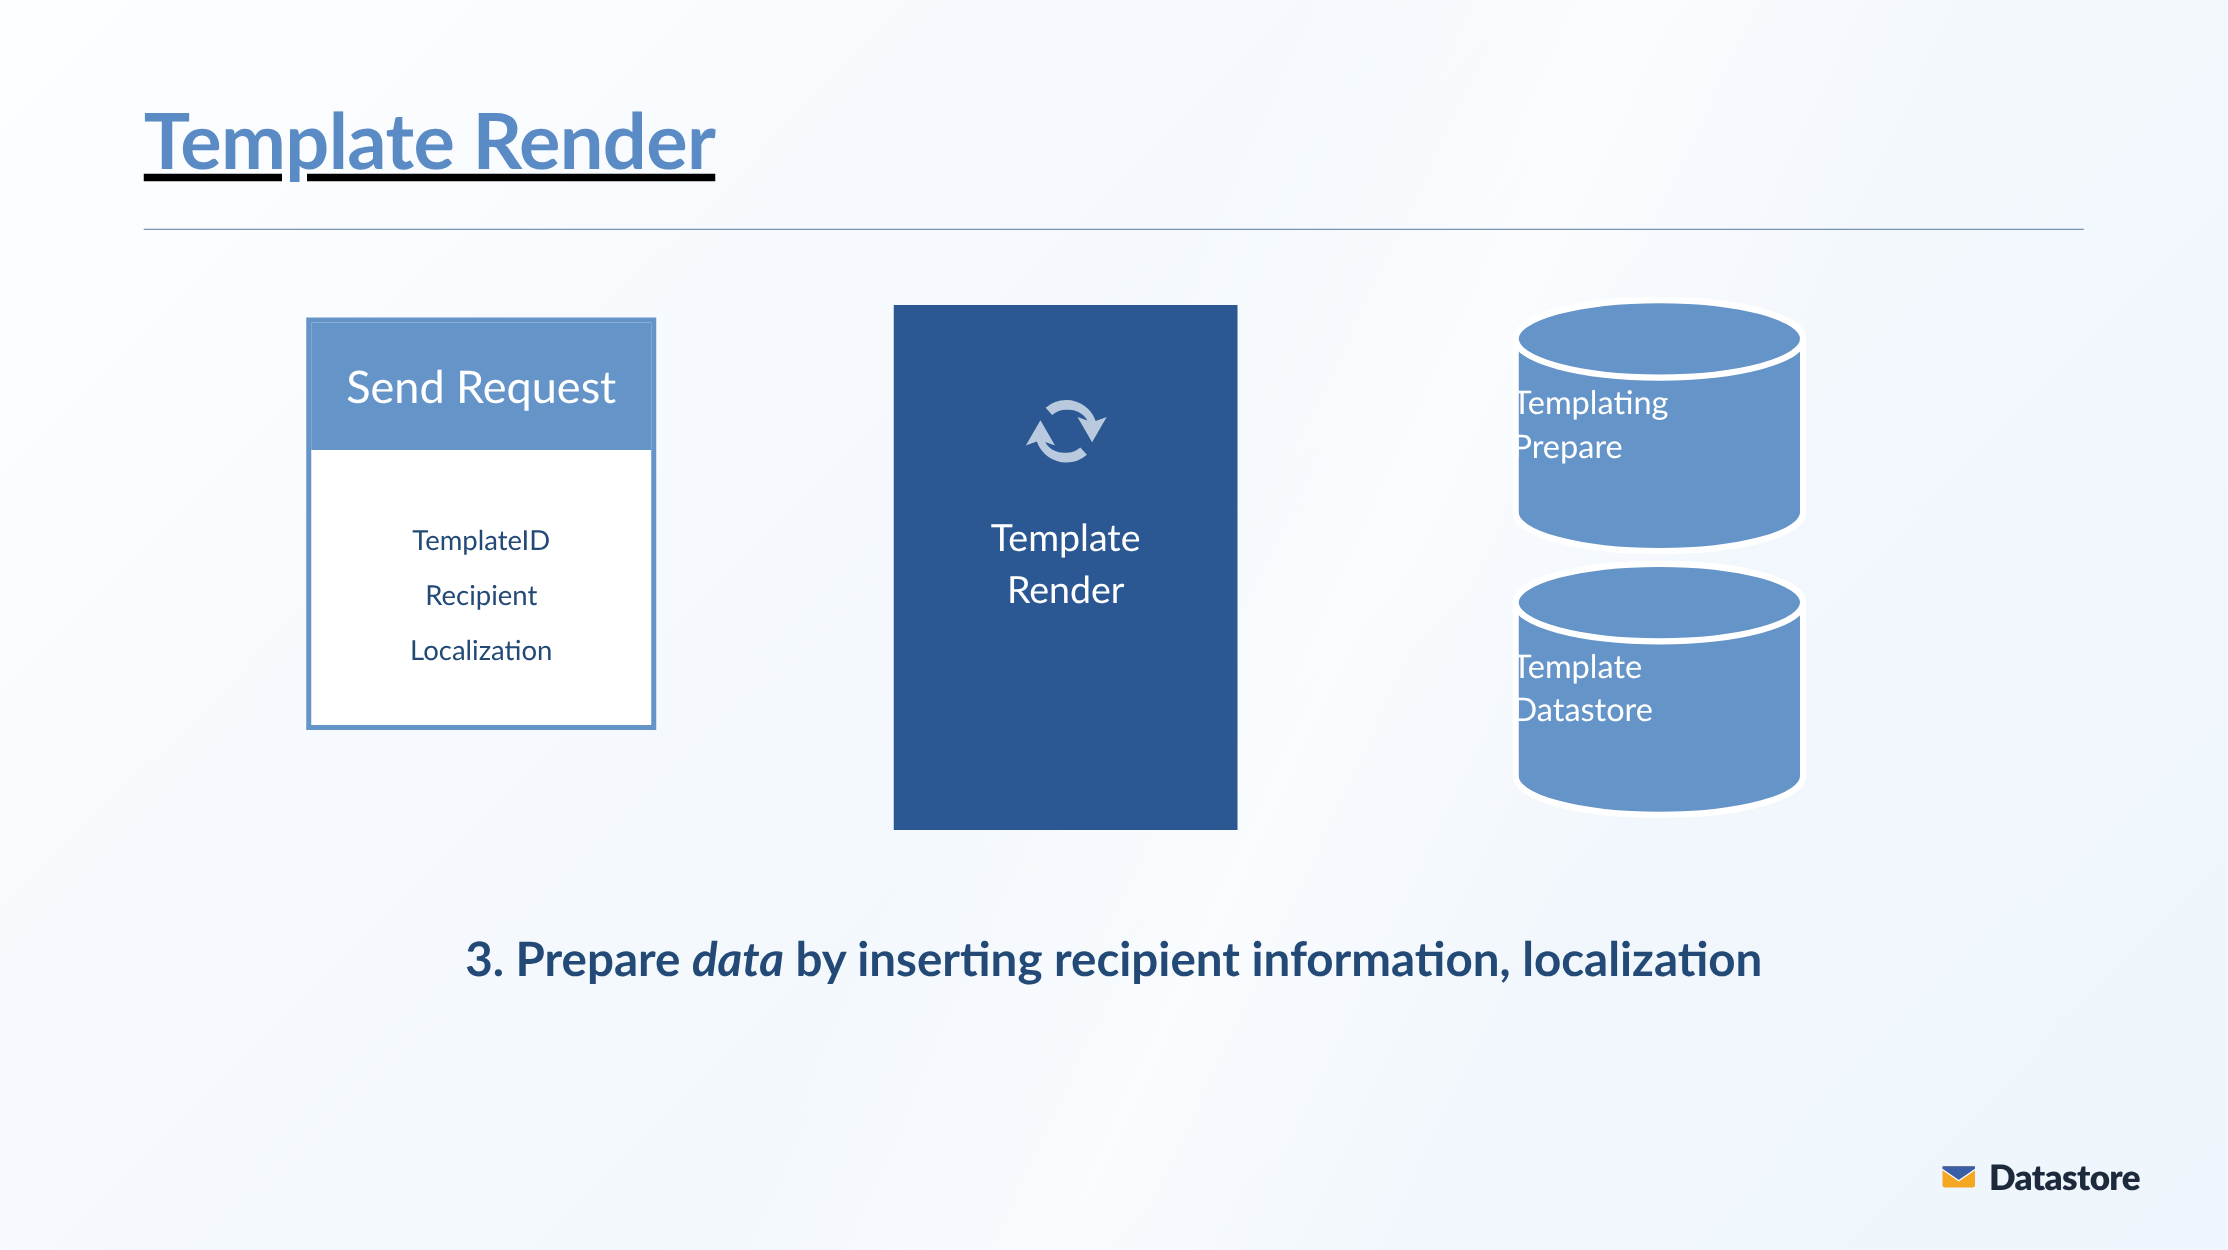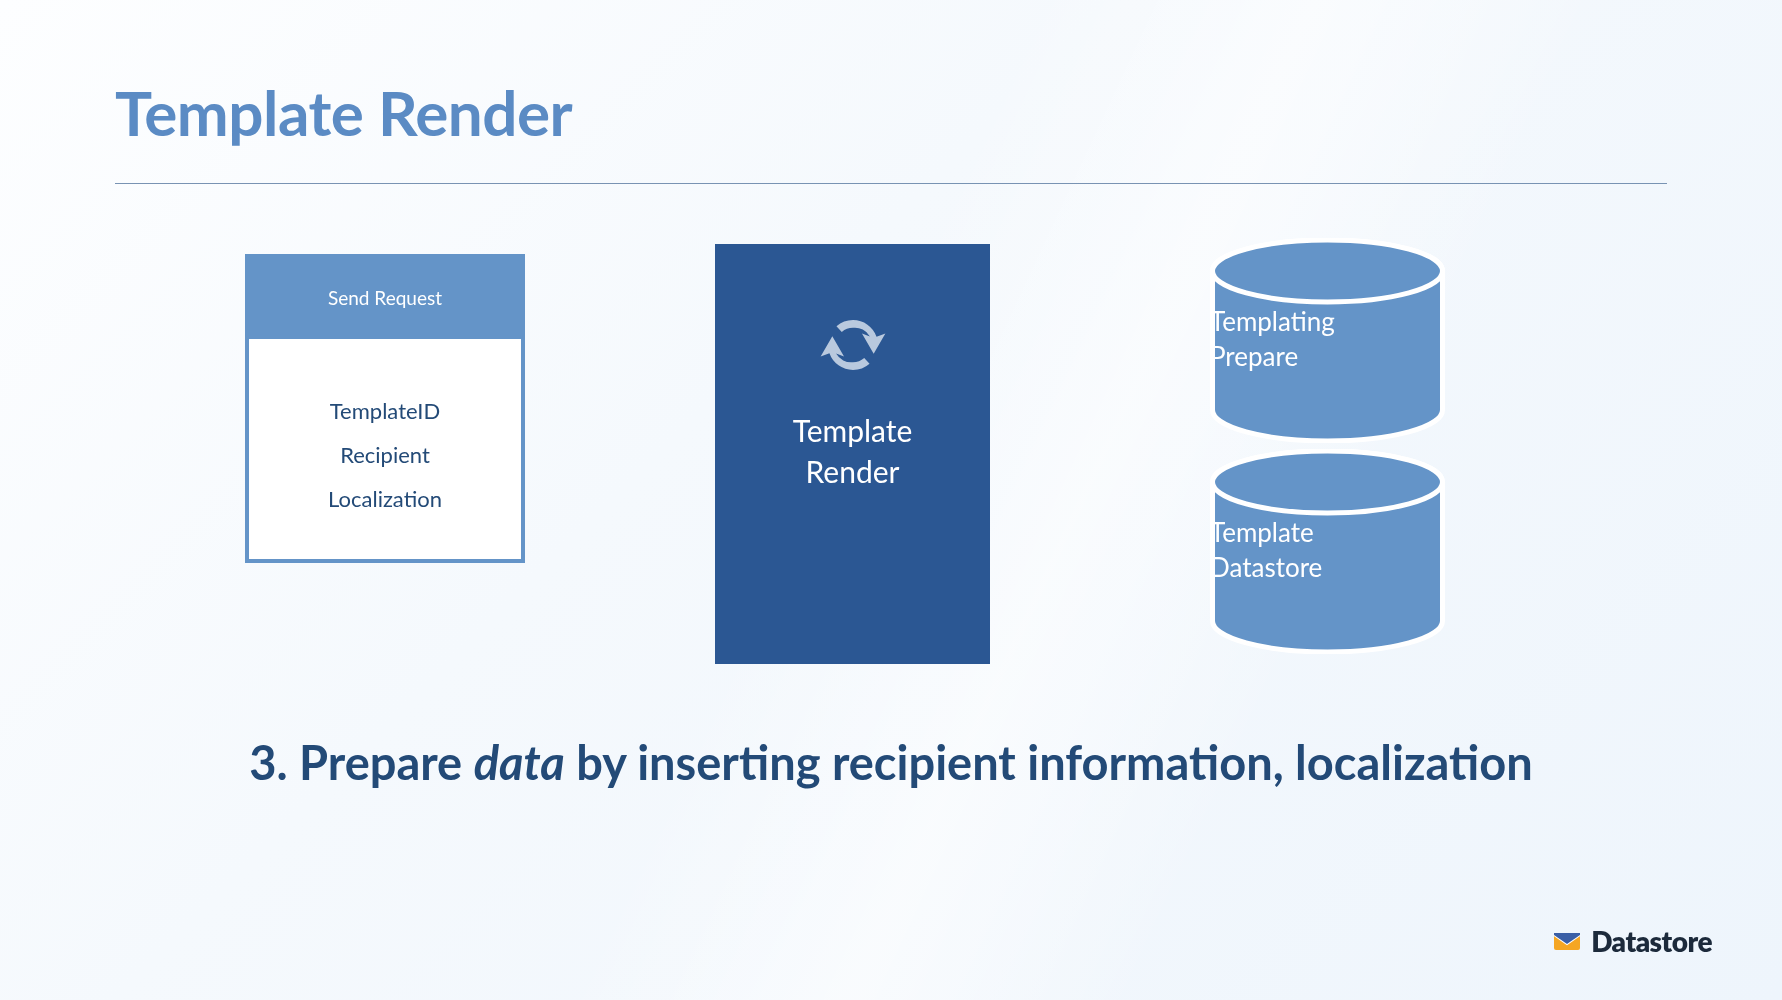--- a/index.html
+++ b/index.html
@@ -20,20 +20,21 @@
       rgba(255,255,255,0) 45%,
       rgba(255,255,255,0.55) 55%,
       rgba(255,255,255,0) 65%);
     pointer-events: none;
   }
 
   .slide {
     position: relative;
     width: 100%; height: 100%;
     padding: 75px 115px 0 115px;
+    text-decoration: underline;
   }
 
   .title {
     color: #5b8bc4;
     font-size: 62px;
     font-weight: 700;
     letter-spacing: -0.5px;
   }
 
   .rule {
@@ -53,21 +54,21 @@
   .send-card {
     position: absolute;
     left: 130px; top: 10px;
     width: 280px;
     border: 4px solid #6494c8;
     background: #fff;
   }
   .send-card .header {
     background: #6494c8;
     color: #fff;
-    font-size: 19px;
+    font-size: 36px;
     font-weight: 400;
     text-align: center;
     padding: 28px 10px 30px;
   }
   .send-card .body {
     padding: 30px 10px 38px;
     text-align: center;
     color: #234a77;
     font-size: 22px;
     line-height: 2.0;
@@ -122,21 +123,21 @@
 
   
   .caption-wrap {
     position: absolute;
     left: 0; right: 0;
     bottom: 210px;
     text-align: center;
   }
   .caption {
     color: #234a77;
-    font-size: 47px;
+    font-size: 38px;
     font-weight: 700;
   }
   .caption em { font-style: italic; }
 
   
   .brand {
     position: absolute;
     right: 70px;
     bottom: 42px;
     display: flex;

